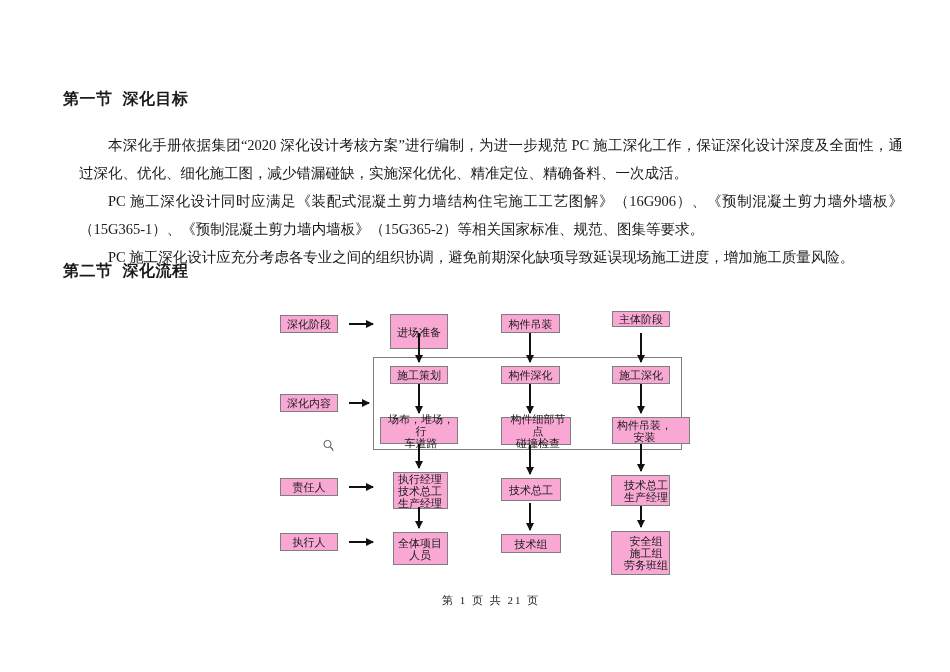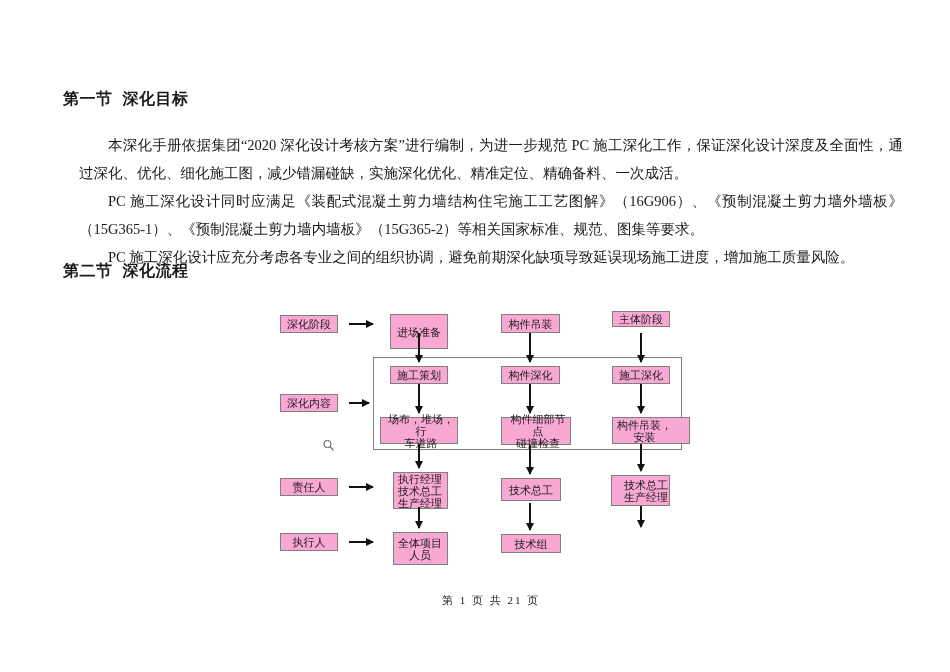--- a/index.html
+++ b/index.html
@@ -77,20 +77,23 @@
   <div class="fbox ml" style="left:393px;top:167px;width:55px;height:37px">执行经理
 技术总工
 生产经理</div>
   <div class="fbox" style="left:501px;top:173px;width:60px;height:23px">技术总工</div>
   <div class="fbox ml" style="left:611px;top:170px;width:59px;height:31px;padding-left:12px">技术总工
 生产经理</div>
 
   <div class="fbox ml" style="left:393px;top:227px;width:55px;height:33px">全体项目
 人员</div>
   <div class="fbox" style="left:501px;top:229px;width:60px;height:19px">技术组</div>
+  <div class="fbox ml" style="left:611px;top:226px;width:59px;height:44px;padding-left:12px">安全组
+施工组
+劳务班组</div>
 
   <svg class="mag" viewBox="0 0 14 14">
     <circle cx="5.5" cy="5" r="3.6" fill="none" stroke="#555" stroke-width="1"></circle>
     <line x1="8.2" y1="7.8" x2="10.6" y2="10.2" stroke="#555" stroke-width="1.2"></line>
     <path d="M9.6,9 L12,11.4 L10.4,11.8 Z" fill="#555"></path>
   </svg>
 
   <svg class="arrows" viewBox="0 0 950 300">
     <defs>
       <marker id="ah" markerWidth="9" markerHeight="9" refX="7" refY="4" orient="auto" markerUnits="userSpaceOnUse">

